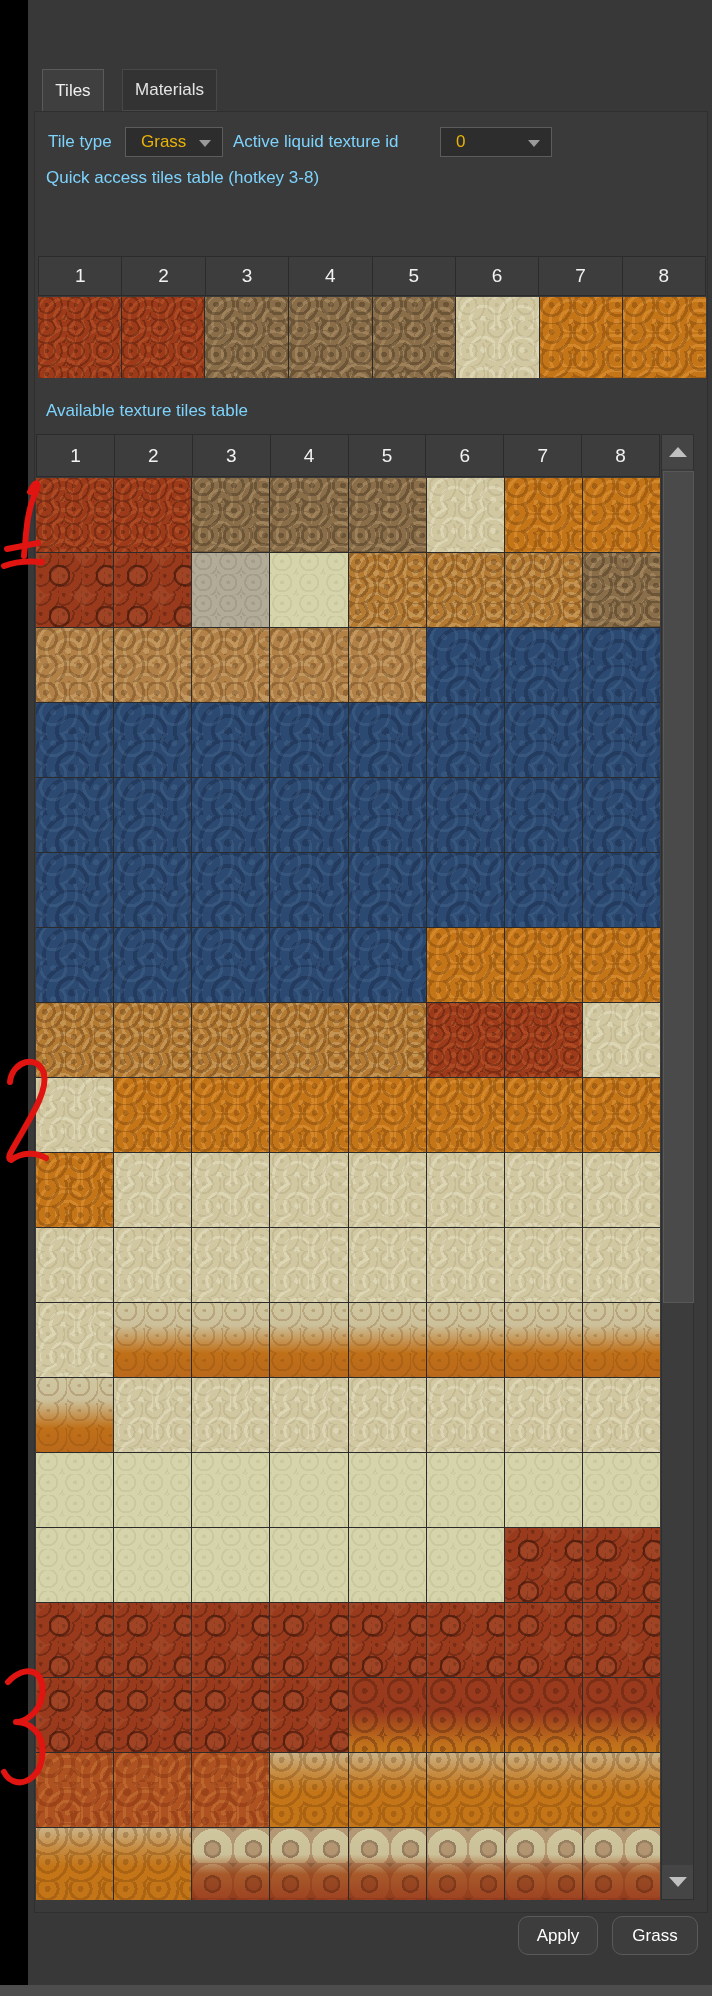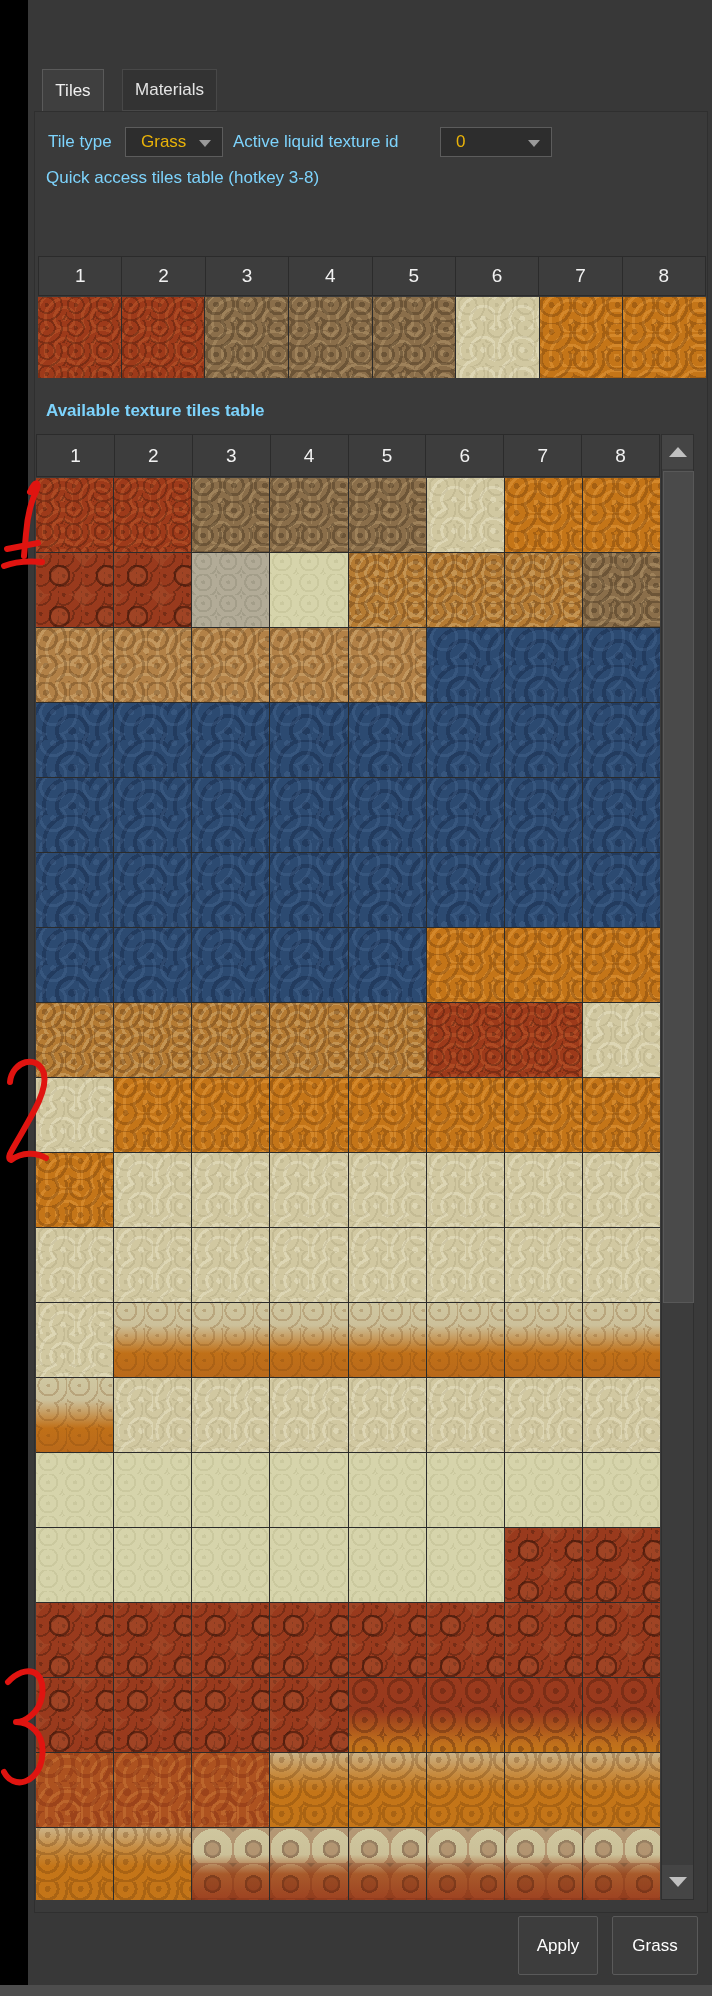--- a/index.html
+++ b/index.html
@@ -99,22 +99,22 @@
     background-size:37px 29px,45px 35px;}
   
   .sbar{position:absolute;left:633px;top:434px;width:33px;height:1466px;background:#3c3c3c;border:1px solid #2f2f2f;box-sizing:border-box;}
   .sbtn{position:absolute;left:0;width:100%;height:34px;background:#454545;display:flex;align-items:center;justify-content:center;}
   .sbtn.up{top:0;}
   .sbtn.down{bottom:0;}
   .tri-up{width:0;height:0;border-left:9px solid transparent;border-right:9px solid transparent;border-bottom:10px solid #c0c0c0;}
   .tri-down{width:0;height:0;border-left:9px solid transparent;border-right:9px solid transparent;border-top:10px solid #c0c0c0;}
   .sthumb{position:absolute;left:1px;top:36px;width:29px;height:830px;background:#4a4a4a;border:1px solid #585858;}
   
-  .btn{position:absolute;top:1916px;height:59px;background:#3d3d3d;border:1px solid #5a5a5a;box-sizing:border-box;
-       color:#fff;font-size:17px;display:flex;align-items:center;justify-content:center;border-radius:2px;cursor:default;}
+  .btn{position:absolute;top:1916px;height:39px;background:#3d3d3d;border:1px solid #5a5a5a;box-sizing:border-box;
+       color:#fff;font-size:17px;display:flex;align-items:center;justify-content:center;border-radius:10px;cursor:default;}
   .btn.apply{left:490px;width:80px;}
   .btn.cancel{left:584px;width:86px;}
   .bottom-strip{position:absolute;left:0;top:1985px;width:712px;height:11px;background:#4d4d4d;}
   .annotations{position:absolute;left:0;top:0;width:712px;height:1996px;pointer-events:none;z-index:10;}
 </style>
 </head>
 <body>
 
 <div class="window">
 
@@ -154,21 +154,21 @@
       <div class="tile t-rust"></div>
       <div class="tile t-rust"></div>
       <div class="tile t-brown"></div>
       <div class="tile t-brown"></div>
       <div class="tile t-brown"></div>
       <div class="tile t-cream"></div>
       <div class="tile t-orange"></div>
       <div class="tile t-orange"></div>
     </div>
 
-  <div class="lbl" style="left:18px;top:401px;font-weight:bold;">Available texture tiles table</div>
+  <div class="lbl" style="left:18px;top:401px;">Available texture tiles table</div>
   <div class="hgrid" style="left:8px;top:434px;width:624px;height:43px;">
       <div class="hcell">1</div>
       <div class="hcell">2</div>
       <div class="hcell">3</div>
       <div class="hcell">4</div>
       <div class="hcell">5</div>
       <div class="hcell">6</div>
       <div class="hcell">7</div>
       <div class="hcell">8</div>
     </div>

